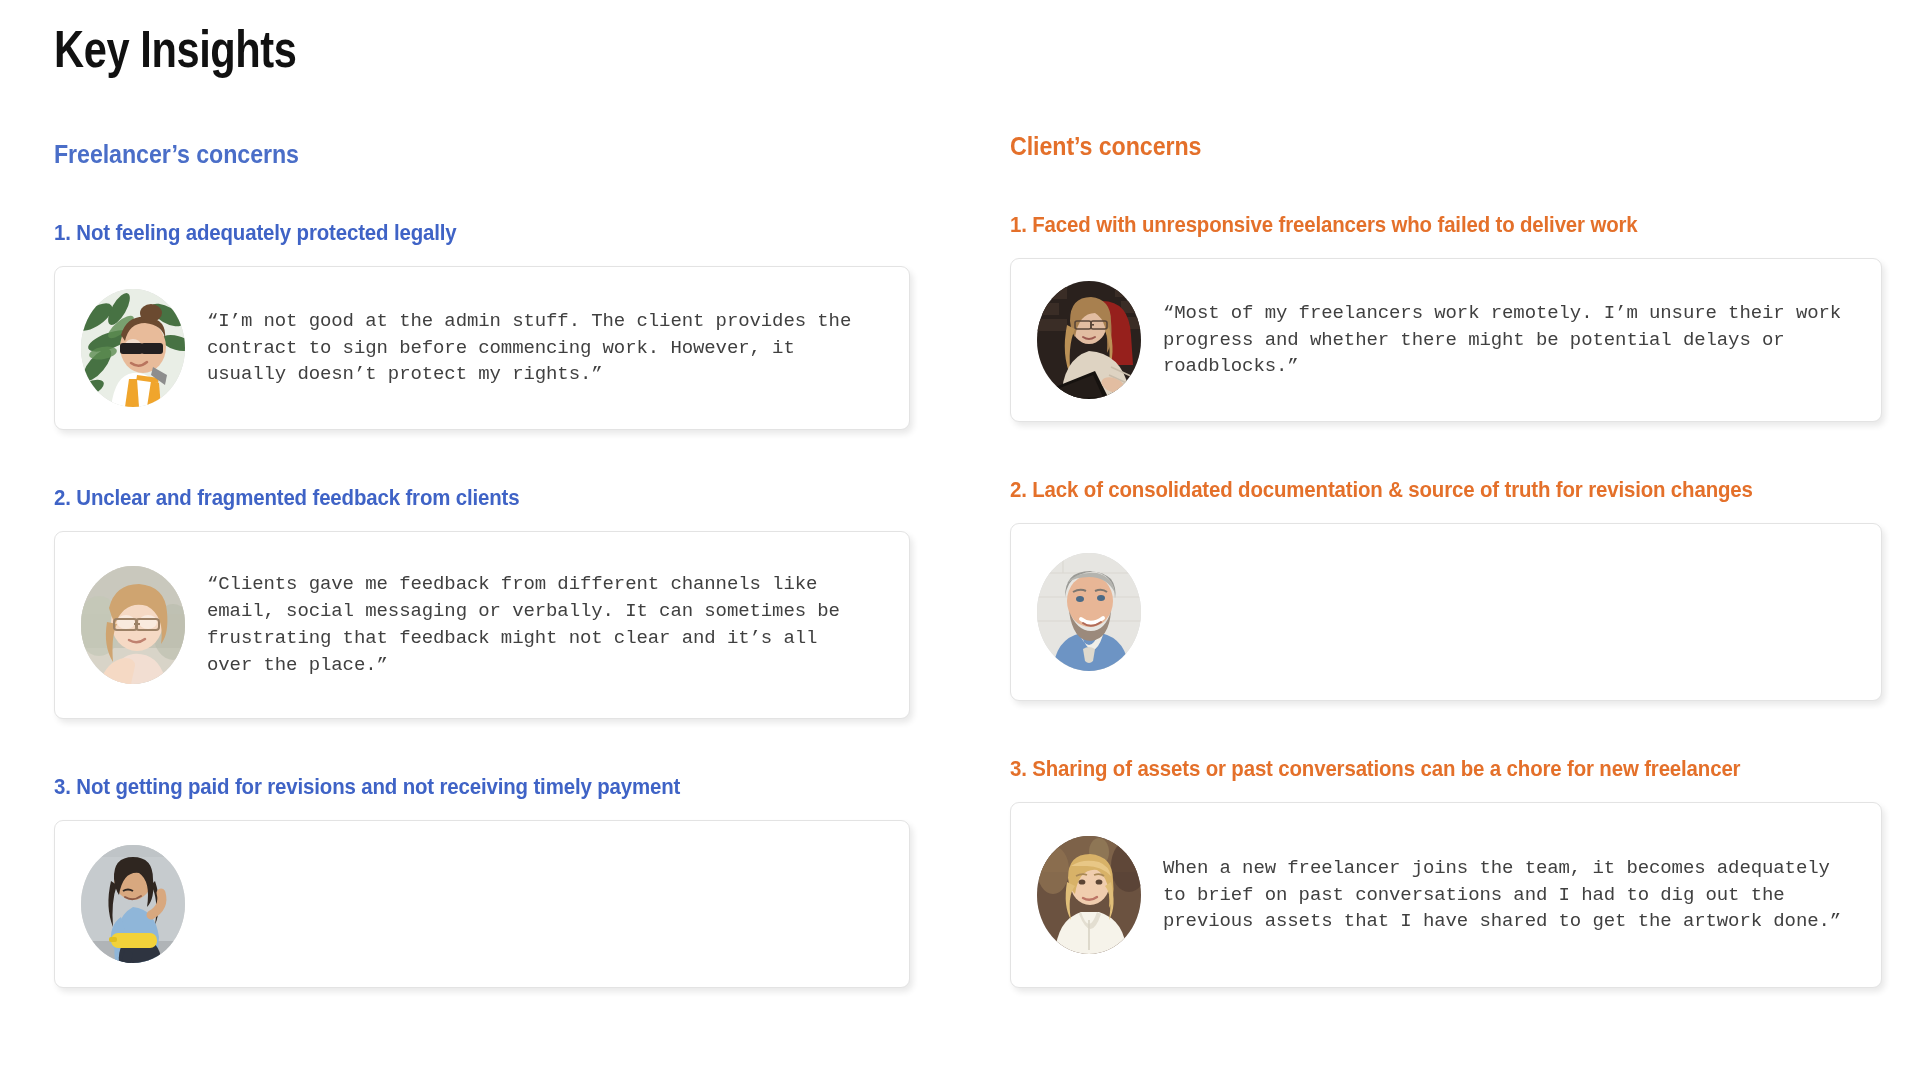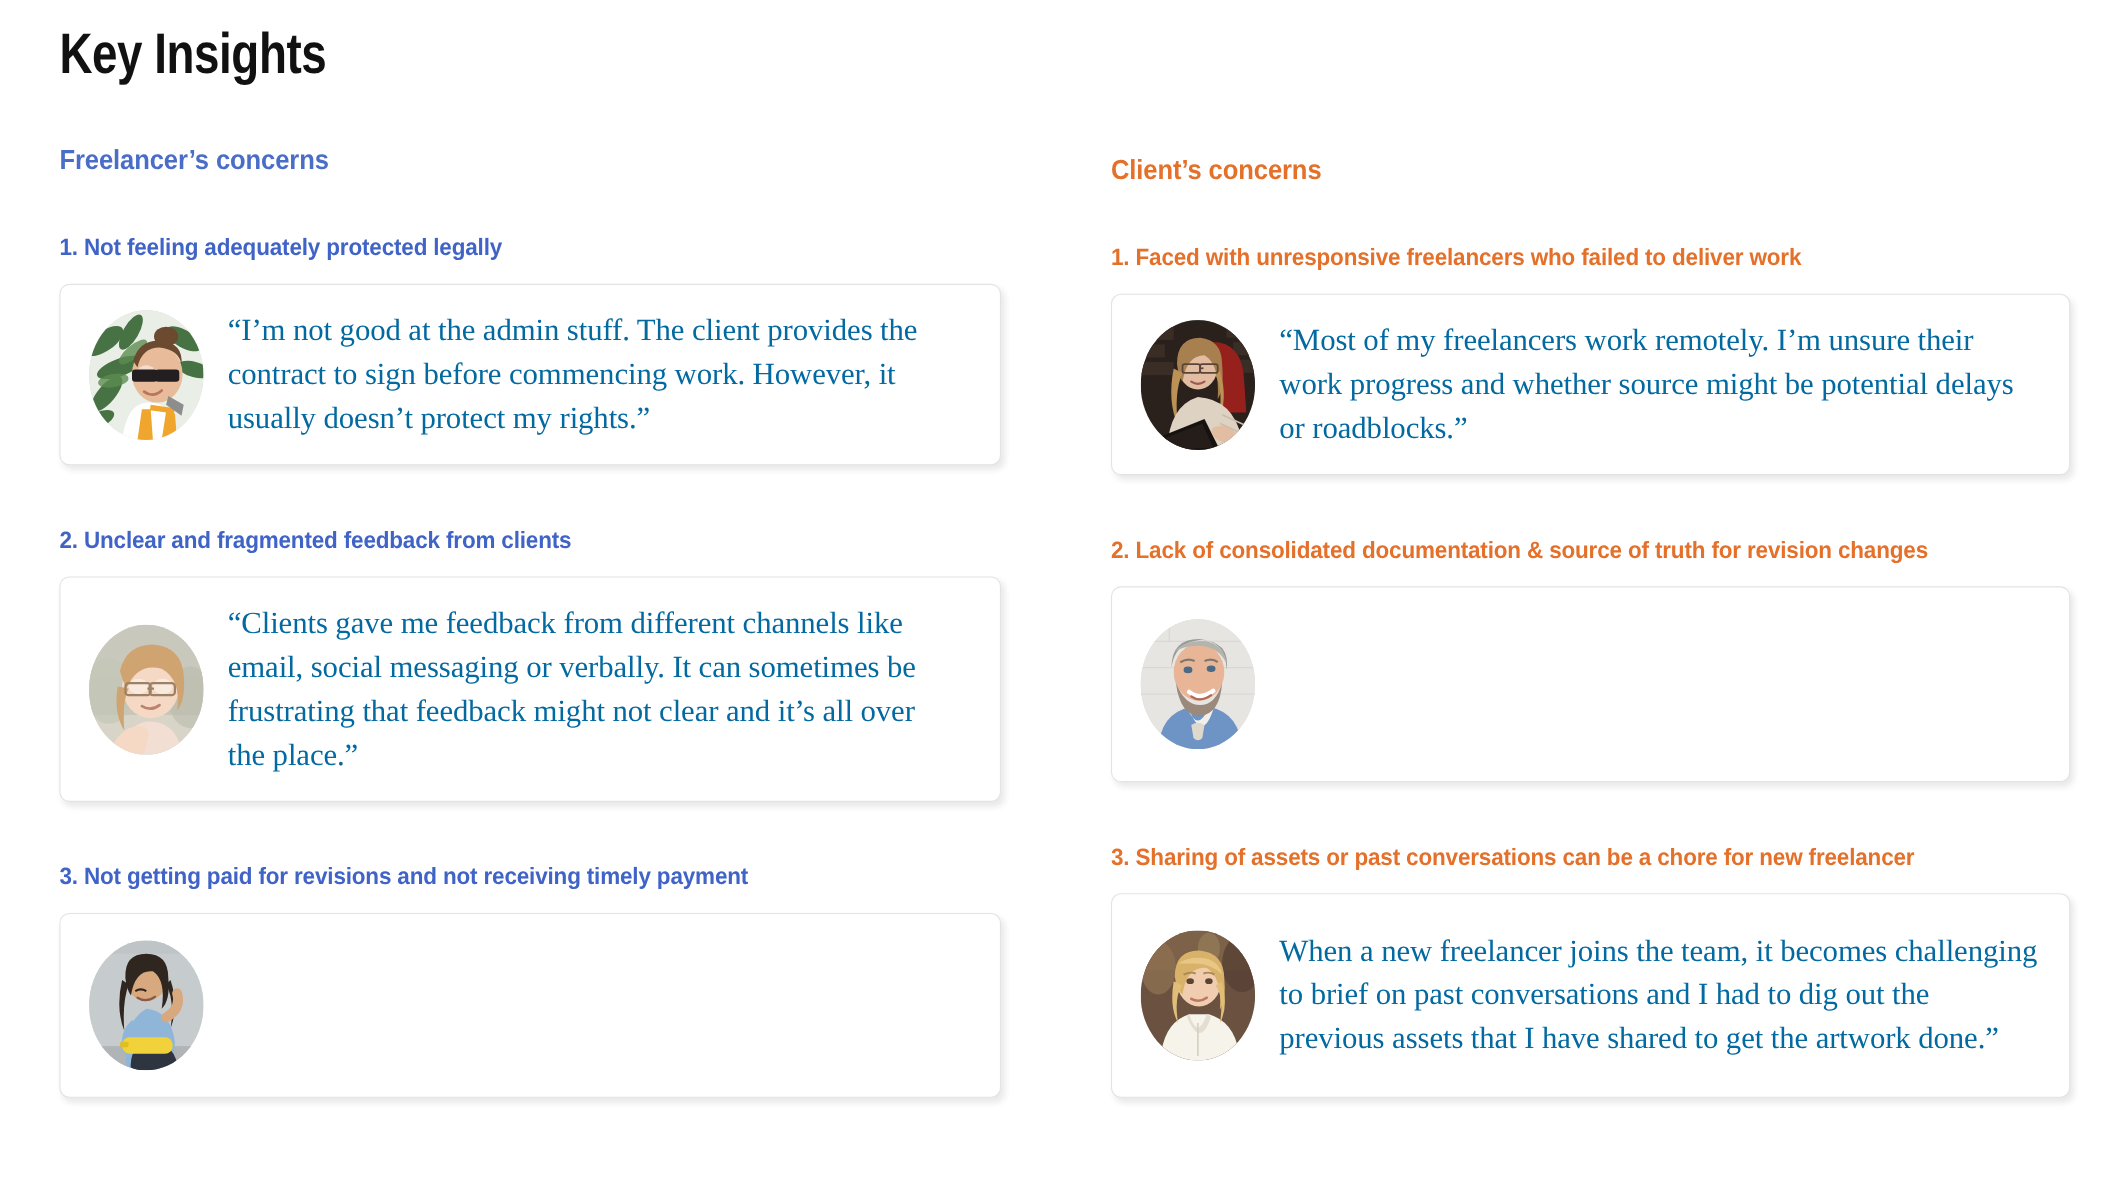--- a/index.html
+++ b/index.html
@@ -108,24 +108,24 @@
     height: 118px;
     border-radius: 50%;
     overflow: hidden;
     margin-right: 22px;
     position: relative;
     background: #d9d9d9;
   }
   .avatar svg { display: block; width: 100%; height: 100%; }
 
   .quote-text {
-    font-family: Liberation Serif, serif;
-    font-size: 28px;
+    font-family: Liberation Mono, monospace;
+    font-size: 19px;
     line-height: 1.42;
-    color: #0369a1;
+    color: #404040;
     letter-spacing: -0.1px;
     max-width: 660px;
   }
   .column.right .quote-text { max-width: 690px; }
 
   .row2 .quote-card { min-height: 178px; }
   .row3 .quote-card { min-height: 168px; }
   .column.right .row3 .quote-card { min-height: 186px; }
   .column.left .row2 .quote-card { min-height: 188px; }
 </style>
@@ -263,21 +263,21 @@
               <g stroke="#c9bdab" stroke-width="1.6" fill="none">
                 <path d="M74 86 L96 96"></path>
                   <path d="M72 94 L94 104"></path>
                   <path d="M70 102 L92 112"></path>
               </g>
               <path d="M8 110 L58 90 L72 118 L14 118 Z" fill="#16120f"></path>
               <path d="M10 112 L56 94 L66 116 L16 118 Z" fill="#241d19"></path>
               <ellipse cx="76" cy="104" rx="12" ry="7" fill="#e2bda1" transform="rotate(20 76 104)"></ellipse>
             </svg>
           </div>
-          <div class="quote-text">“Most of my freelancers work remotely. I’m unsure their work progress and whether source might be potential delays or roadblocks.”</div>
+          <div class="quote-text">“Most of my freelancers work remotely. I’m unsure their work progress and whether there might be potential delays or roadblocks.”</div>
         </div>
       </div>
 
       <div class="insight-block row2">
         <div class="insight-heading">2. Lack of consolidated documentation &amp; source of truth for revision changes</div>
         <div class="quote-card">
           <div class="avatar">
             <svg viewBox="0 0 104 118" preserveAspectRatio="xMidYMid slice" aria-hidden="true">
               <rect width="104" height="118" fill="#e6e5e1"></rect>
               <g stroke="#dad8d2" stroke-width="1.2">
@@ -324,19 +324,19 @@
               <path d="M30 46 Q26 70 34 84 Q30 60 38 50 Z" fill="#e0be79"></path>
               <path d="M74 46 Q80 70 72 84 Q76 60 68 50 Z" fill="#e0be79"></path>
               <path d="M34 30 Q46 22 62 26 Q72 30 74 40 Q64 30 50 30 Q40 30 34 30 Z" fill="#e8c786"></path>
               <ellipse cx="45" cy="46" rx="3.4" ry="2.6" fill="#5b4434"></ellipse>
               <ellipse cx="62" cy="46" rx="3.4" ry="2.6" fill="#5b4434"></ellipse>
               <path d="M39 40 q6 -3 11 -1" stroke="#a98856" stroke-width="1.8" fill="none"></path>
               <path d="M57 39 q6 -2 10 1" stroke="#a98856" stroke-width="1.8" fill="none"></path>
               <path d="M46 62 Q53 66 60 61" stroke="#bd7566" stroke-width="2.4" fill="none" stroke-linecap="round"></path>
             </svg>
           </div>
-          <div class="quote-text">When a new freelancer joins the team, it becomes challenging to brief on past conversations and I had to dig out the previous assets that I have shared to get the artwork done.”</div>
+          <div class="quote-text">When a new freelancer joins the team, it becomes adequately to brief on past conversations and I had to dig out the previous assets that I have shared to get the artwork done.”</div>
         </div>
       </div>
     </div>
 
   </div>
 </div>
 
 </body></html>

